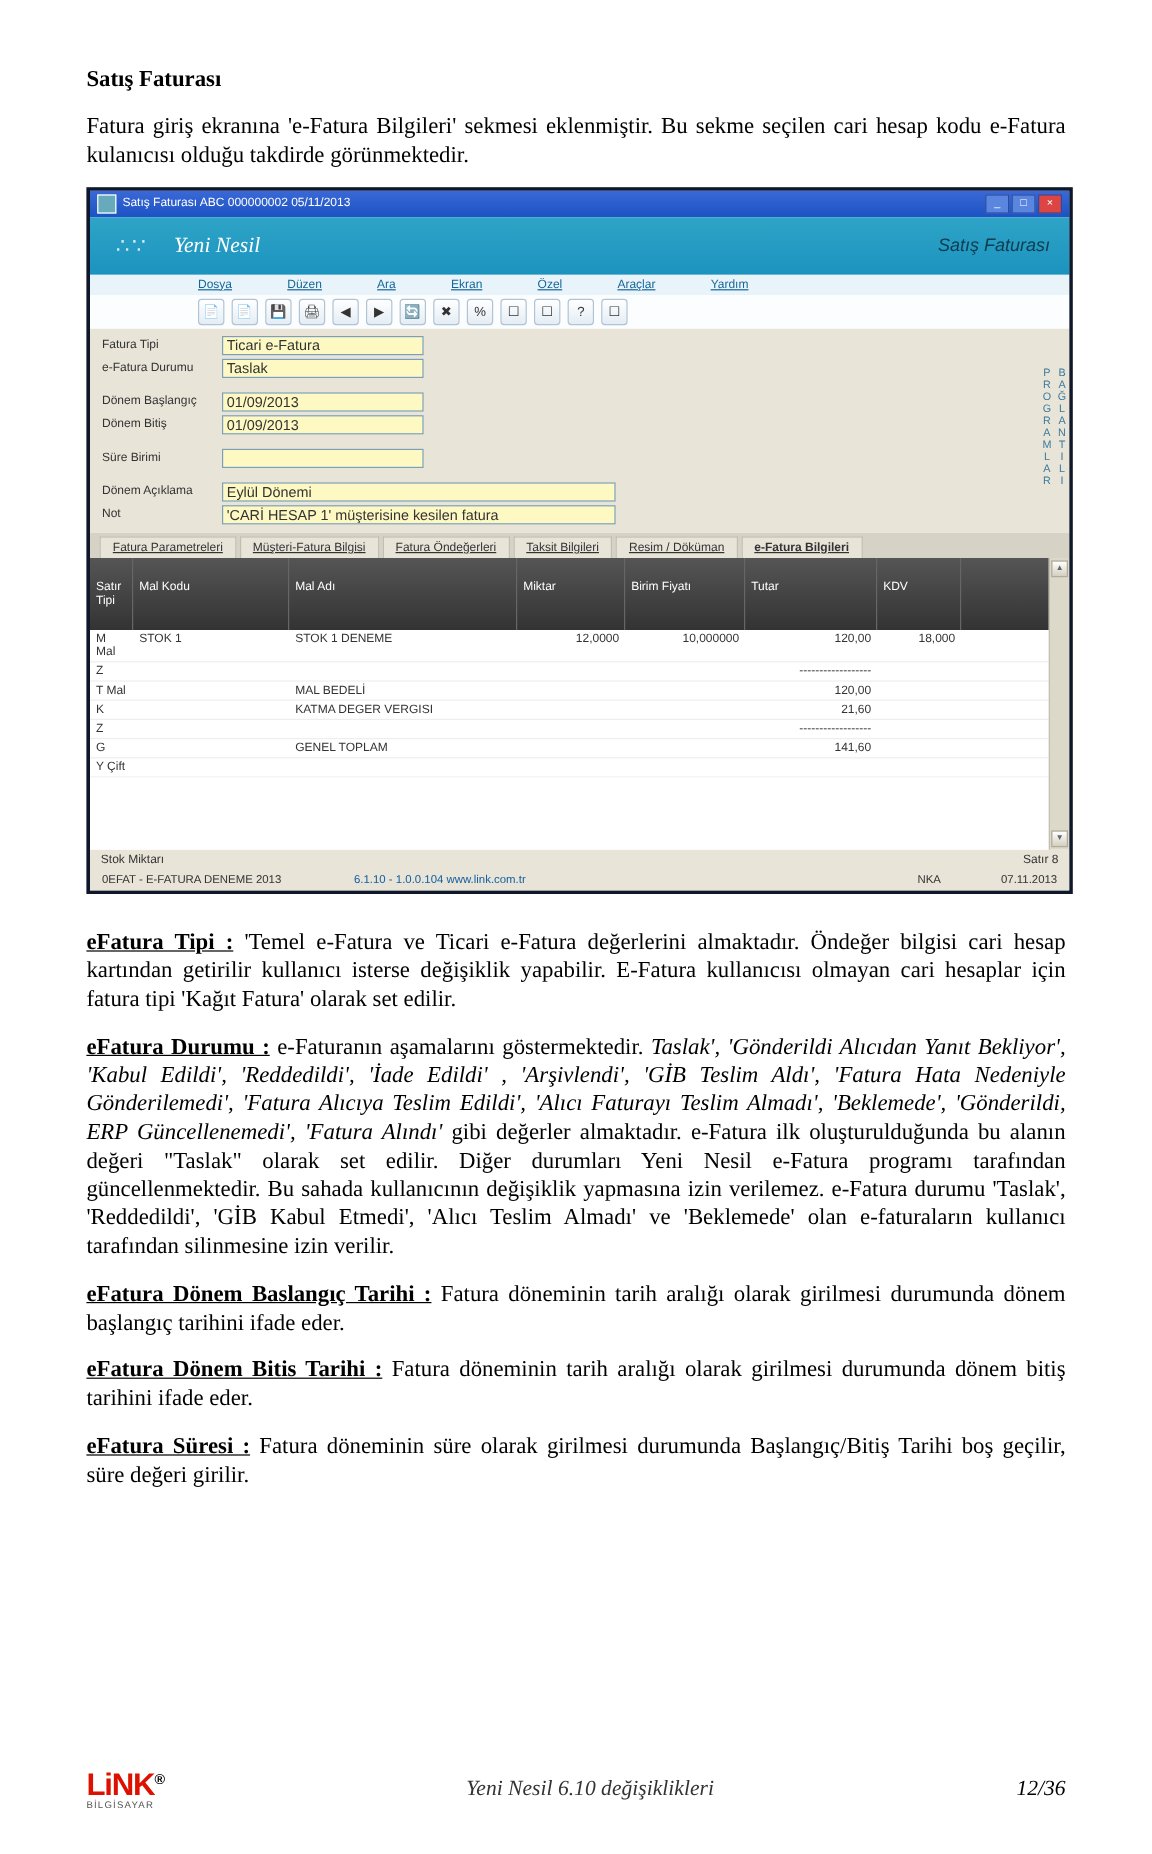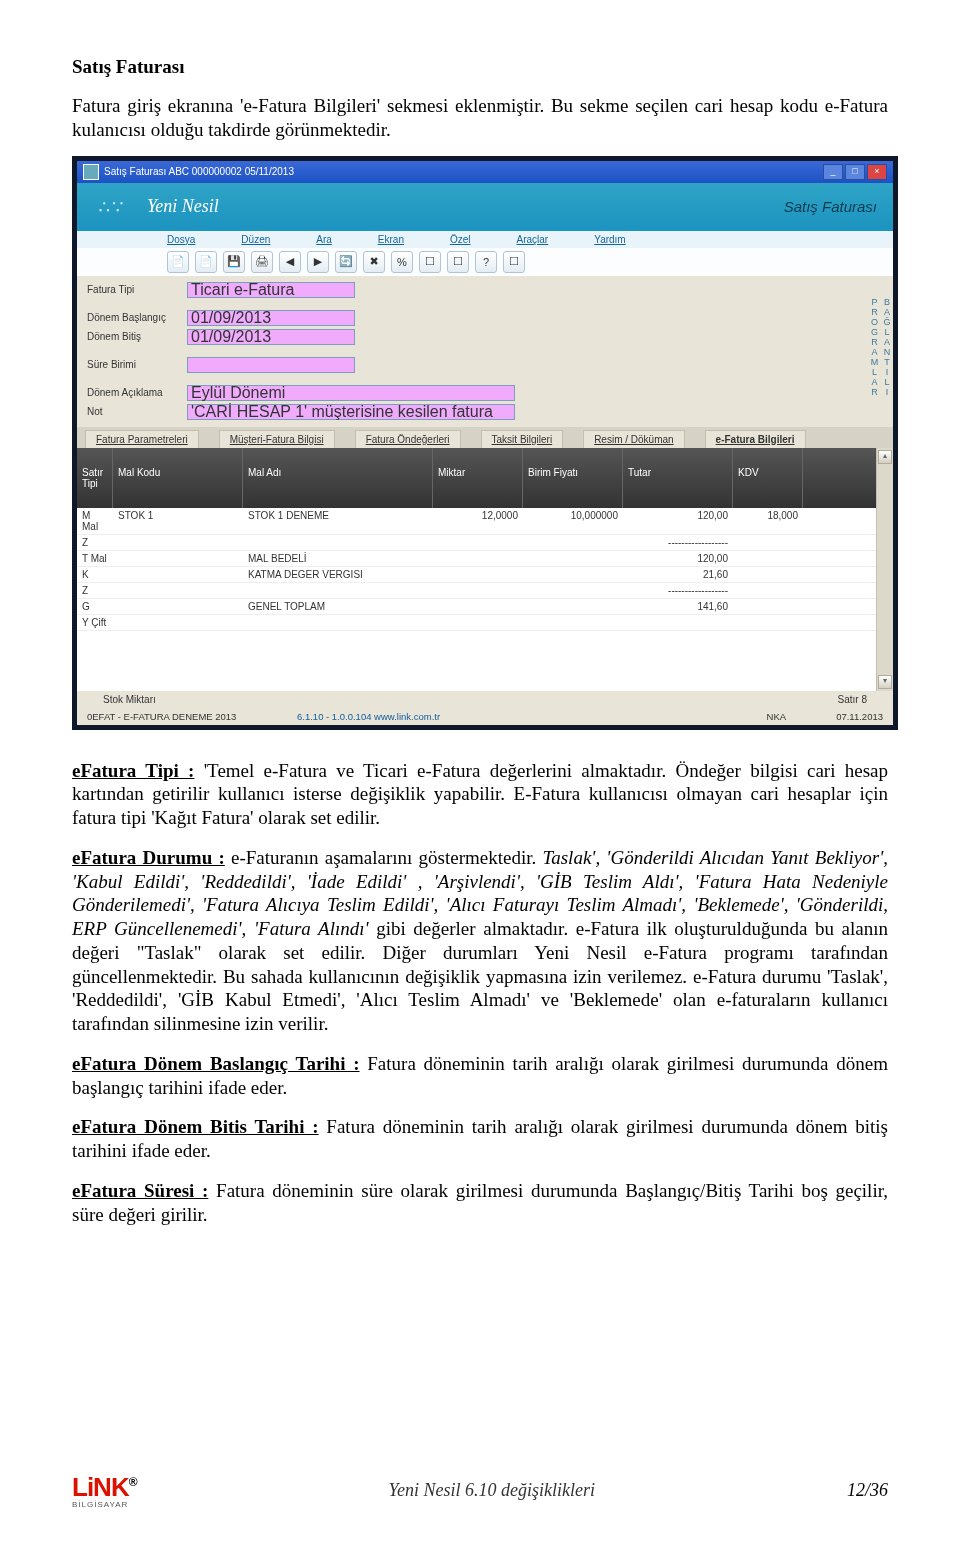--- a/index.html
+++ b/index.html
@@ -1,51 +1,51 @@
 <!DOCTYPE html>
 <html><head>
 <meta charset="utf-8">
 <style>
 html,body{margin:0;padding:0;background:#fff;font-family:"Times New Roman",serif;color:#000;width:960px}
 .page{padding:56px 72px 30px 72px;box-sizing:border-box;min-height:1545px;position:relative}
 .heading1{font-weight:bold;font-size:19px;margin:0 0 14px 0}
 .para{font-size:19px;line-height:1.25;margin:16px 0 14px 0;text-align:justify}
 .term{text-decoration:underline;font-weight:bold}
-.screenshot{width:100%;margin:12px 0 29px 0;border:5px solid #0f172a;font-family:Tahoma,Arial,sans-serif;font-size:10px;color:#333}
+.screenshot{width:100%;margin:12px 0 29px 0;border:3px solid #0f172a;font-family:Tahoma,Arial,sans-serif;font-size:10px;color:#333}
 .titlebar{background:linear-gradient(#3a69d6,#1c52c4);color:#fff;padding:2px 6px;display:flex;align-items:center;height:18px}
 .winicon{width:14px;height:14px;background:#6ab;border:1px solid #fff;margin-right:5px}
 .winbtns{margin-left:auto;display:flex;gap:2px}
 .winbtn{width:18px;height:14px;background:#5b86e0;border:1px solid #2a4da0;color:#fff;text-align:center;line-height:12px;font-size:9px}
 .winbtn.close{background:#d44}
 .banner{background:linear-gradient(#2fa4c7,#1b93bf);color:#fff;height:48px;display:flex;align-items:center}
 .banner .dots{width:70px;text-align:center;font-size:18px;color:#cfeaf2;letter-spacing:2px}
 .banner .brand{font-family:Georgia,serif;font-size:18px;font-style:italic}
 .banner .page-title{margin-left:auto;margin-right:16px;font-style:italic;font-size:15px;color:#0e3c4f}
 .menubar{background:#e9f4fa;padding:3px 90px;display:flex;gap:46px}
 .menubar a{color:#14669a;text-decoration:underline}
 .toolbar{background:#fcfdfe;padding:3px 90px;display:flex;gap:6px}
 .tbtn{width:20px;height:20px;border:1px solid #b0c4d6;border-radius:3px;background:linear-gradient(#fff,#e4edf4);display:flex;align-items:center;justify-content:center;font-size:11px}
 .body-area{display:flex;background:#e8e4d8}
 .form-panel{flex:1;padding:6px 10px 4px 10px}
 .form-row{display:flex;align-items:center;margin-bottom:3px}
 .form-label{width:100px;color:#333;font-size:10px}
-.form-input{background:#f0abfc;border:1px solid #7b9ebd;height:14px;padding:0 3px;font-size:16px;display:flex;align-items:center;min-width:160px}
+.form-input{background:#fef9c3;border:1px solid #7b9ebd;height:14px;padding:0 3px;font-size:12px;display:flex;align-items:center;min-width:160px}
 .side-text{width:16px;writing-mode:vertical-rl;text-orientation:upright;font-size:9px;color:#3a7aa0;text-align:center;padding:6px 0;letter-spacing:0px;line-height:1.4}
 .side-text div{margin-bottom:8px}
-.tab-row{background:#d6d3c6;display:flex;gap:20px;padding:3px 13px 0 8px}
+.tab-row{background:#d6d3c6;display:flex;gap:3px;padding:3px 13px 0 8px}
 .tab{background:#e8e4d8;padding:3px 10px;text-decoration:underline;color:#333;font-size:10px;border:1px solid #c2bfb0;border-bottom:none}
 .tab.active{background:#e8e4d8;font-weight:bold}
 .grid-head{background:linear-gradient(#555,#333);color:#fff;display:grid;grid-template-columns:36px 130px 190px 90px 100px 110px 70px;font-size:10px}
 .grid-head div{padding:19px 5px;border-right:1px solid #666}
 .grid-body{background:#fff}
 .grid-row{display:grid;grid-template-columns:36px 130px 190px 90px 100px 110px 70px;font-size:10px;border-bottom:1px solid #eee}
 .grid-row div{padding:2px 5px}
 .grid-row .num{text-align:right}
 .grid-gap{height:60px;background:#fff}
-.status-strip{background:#e8e4d8;padding:3px 26px;display:flex;gap:20px;font-size:10px;color:#333}
+.status-strip{background:#e8e4d8;padding:3px 9px;display:flex;gap:20px;font-size:10px;color:#333}
 .footer-strip{background:#e8e4d8;padding:3px 10px;display:flex;font-size:9.5px;color:#333}
 .footer-strip .left{width:210px}
 .footer-strip .mid{color:#1360a0}
 .footer-strip .r1{margin-left:auto;margin-right:50px}
 .scroll-right{width:16px;background:#dcd8ca;border-left:1px solid #c2bfb0;display:flex;flex-direction:column;align-items:center;justify-content:space-between;padding:2px 0}
 .scroll-btn{width:12px;height:12px;background:linear-gradient(#fff,#d4cfc0);border:1px solid #b0ab9a;font-size:8px;text-align:center;line-height:10px;color:#666}
 .page-footer{position:absolute;bottom:36px;left:72px;right:72px;display:flex;align-items:center;font-family:"Times New Roman",serif;font-size:18px;font-style:italic}
 .logo{display:flex;align-items:center;gap:6px;font-style:normal}
 .logo-mark{font-family:Arial,sans-serif;font-weight:bold;font-size:26px;color:#d10;letter-spacing:-1px}
 .logo-mark sup{font-size:12px;color:#000}
@@ -99,20 +99,24 @@
         <div class="tbtn">?</div>
         <div class="tbtn">☐</div>
       </div>
 
     <div class="body-area">
       <div class="form-panel" id="form-panel">
           <div class="form-row">
             <div class="form-label">Fatura Tipi</div>
             <div class="form-input">Ticari e-Fatura</div>
           </div>
+          <div class="form-row">
+            <div class="form-label">e-Fatura Durumu</div>
+            <div class="form-input">Taslak</div>
+          </div>
           <div class="form-row" style="height: 6px;"></div>
           <div class="form-row">
             <div class="form-label">Dönem Başlangıç</div>
             <div class="form-input">01/09/2013</div>
           </div>
           <div class="form-row">
             <div class="form-label">Dönem Bitiş</div>
             <div class="form-input">01/09/2013</div>
           </div>
           <div class="form-row" style="height: 6px;"></div>

